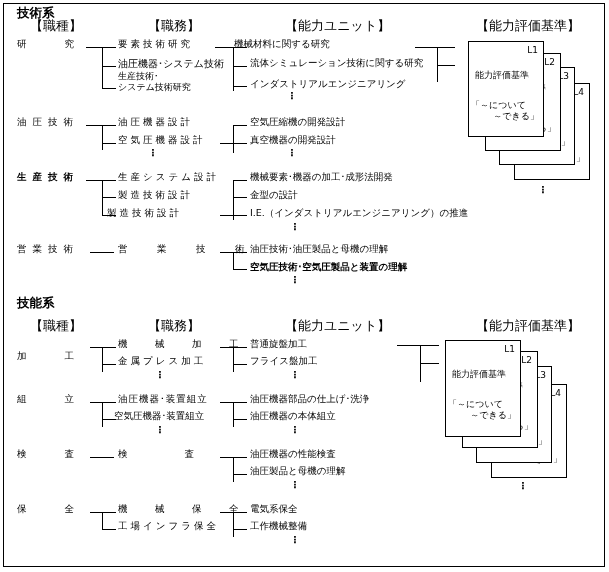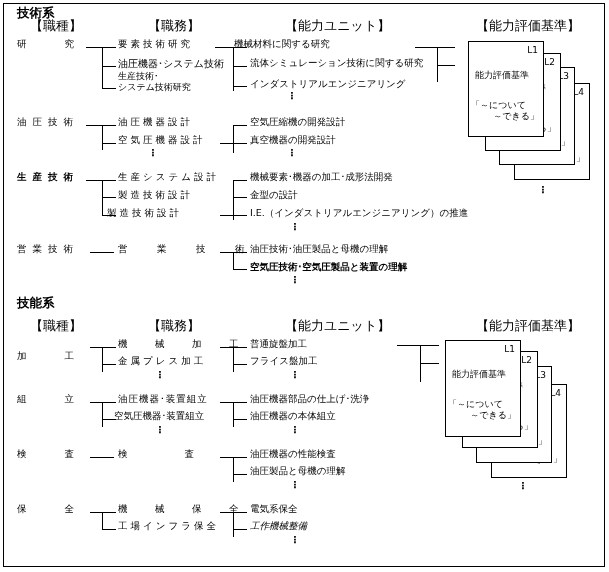--- a/index.html
+++ b/index.html
@@ -211,14 +211,14 @@
 <div class="ln" style="left:102px;top:512px;width:1px;height:18px;"></div>
 <div class="ln" style="left:102px;top:512px;width:14px;height:1px;"></div>
 <div class="ln" style="left:102px;top:529px;width:14px;height:1px;"></div>
 <div class="t" style="left:118px;top:503px;letter-spacing:9px;">機　械　保　全</div>
 <div class="t sp2" style="left:118px;top:520px;">工場インフラ保全</div>
 <div class="ln" style="left:220px;top:512px;width:13px;height:1px;"></div>
 <div class="ln" style="left:233px;top:512px;width:1px;height:25px;"></div>
 <div class="ln" style="left:233px;top:512px;width:14px;height:1px;"></div>
 <div class="ln" style="left:233px;top:529px;width:14px;height:1px;"></div>
 <div class="t" style="left:250px;top:503px;">電気系保全</div>
-<div class="t" style="left:250px;top:520px;font-style:italic;">工作機械整備</div>
+<div class="t" style="left:250px;top:520px;">工作機械整備</div>
 <div class="dots" style="left:290px;top:538px;">⋮</div>
 
 </body></html>

